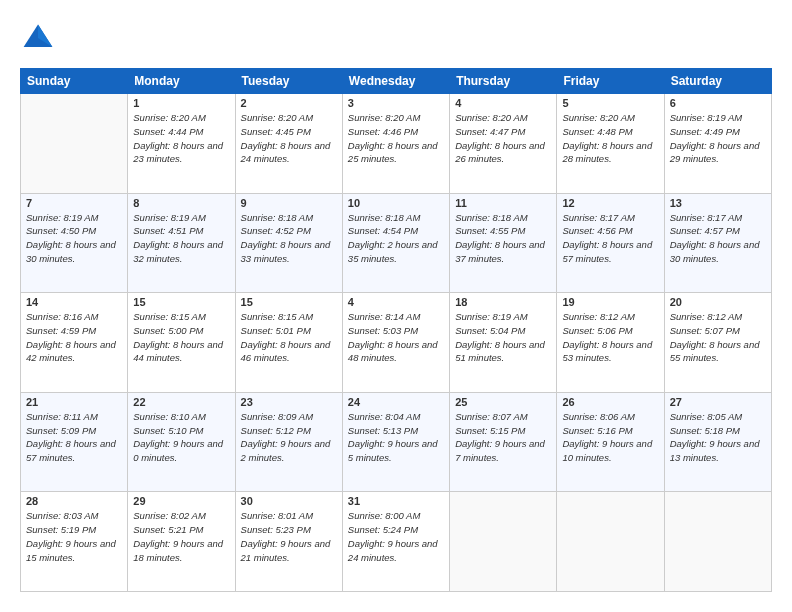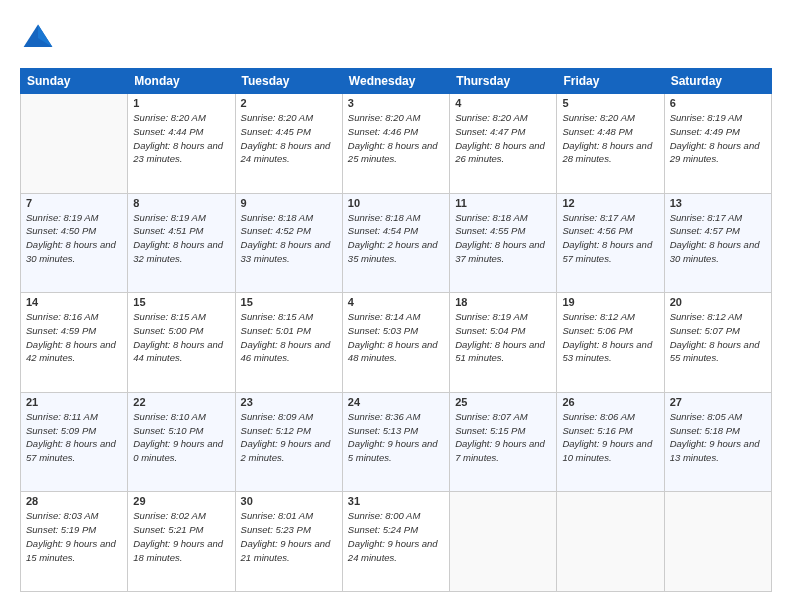--- a/index.html
+++ b/index.html
@@ -316,21 +316,21 @@
         <span class="day-num">23</span>
         <div class="day-info">
           <span>Sunrise: 8:09 AM</span><br>
           <span>Sunset: 5:12 PM</span><br>
           <span>Daylight: 9 hours and 2 minutes.</span>
         </div>
       </td>
           <td>
         <span class="day-num">24</span>
         <div class="day-info">
-          <span>Sunrise: 8:36 AM</span><br>
+          <span>Sunrise: 8:04 AM</span><br>
           <span>Sunset: 5:13 PM</span><br>
           <span>Daylight: 9 hours and 5 minutes.</span>
         </div>
       </td>
           <td>
         <span class="day-num">25</span>
         <div class="day-info">
           <span>Sunrise: 8:07 AM</span><br>
           <span>Sunset: 5:15 PM</span><br>
           <span>Daylight: 9 hours and 7 minutes.</span>

